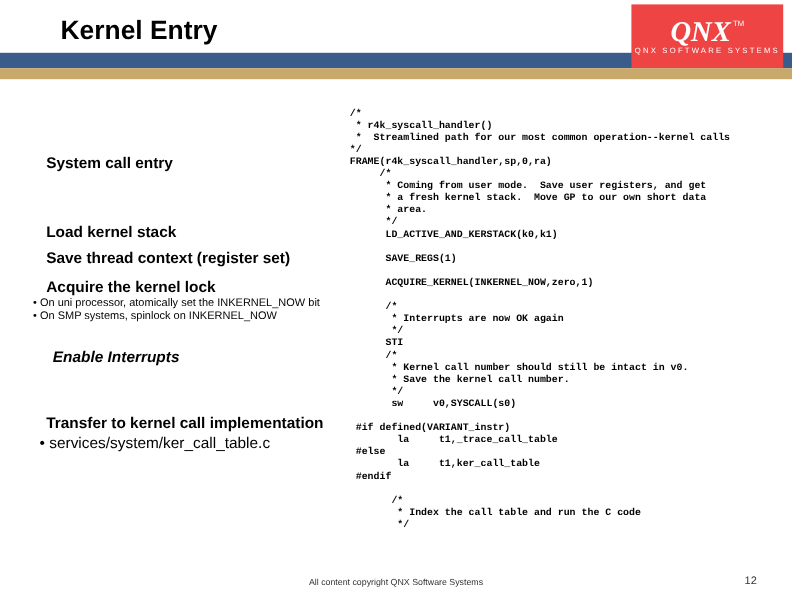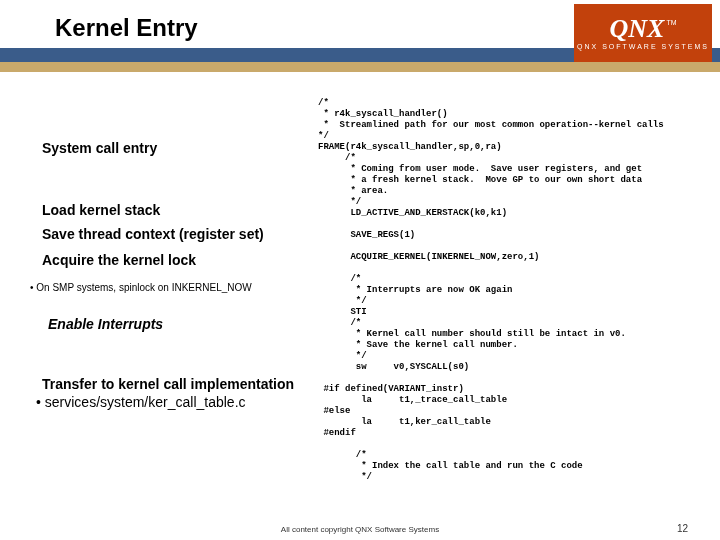--- a/index.html
+++ b/index.html
@@ -30,21 +30,21 @@
     width: 720px;
     height: 14px;
     background: #3a5c8a;
   }
   .logo {
     position: absolute;
     right: 8px;
     top: 4px;
     width: 138px;
     height: 58px;
-    background: #c2410c;
+    background: #ef4444;
     color: #fff;
     display: flex;
     flex-direction: column;
     align-items: center;
     justify-content: center;
   }
   .logo-top {
     display: flex;
     align-items: flex-start;
     gap: 2px;
@@ -143,20 +143,21 @@
   </div>
 </div>
 <div class="gold"></div>
 
 <div class="content">
 
   <div class="left-item" style="top:60px;">System call entry</div>
   <div class="left-item" style="top:146px;">Save thread context (register set)</div>
   <div class="left-item" style="top:122px;">Load kernel stack</div>
   <div class="left-item" style="top:172px;">Acquire the kernel lock</div>
+  <div class="bullet" style="top:190px;">• On uni processor, atomically set the INKERNEL_NOW bit</div>
   <div class="bullet" style="top:202px;">• On SMP systems, spinlock on INKERNEL_NOW</div>
   <div class="left-item" style="top:236px;left:20px;font-style:italic;">Enable Interrupts</div>
   <div class="left-item" style="top:296px;">Transfer to kernel call implementation</div>
   <div class="sub-indent" style="top:314px;">• services/system/ker_call_table.c</div>
 
   <pre class="code">/*
  * r4k_syscall_handler()
  *  Streamlined path for our most common operation--kernel calls
 */
 FRAME(r4k_syscall_handler,sp,0,ra)

